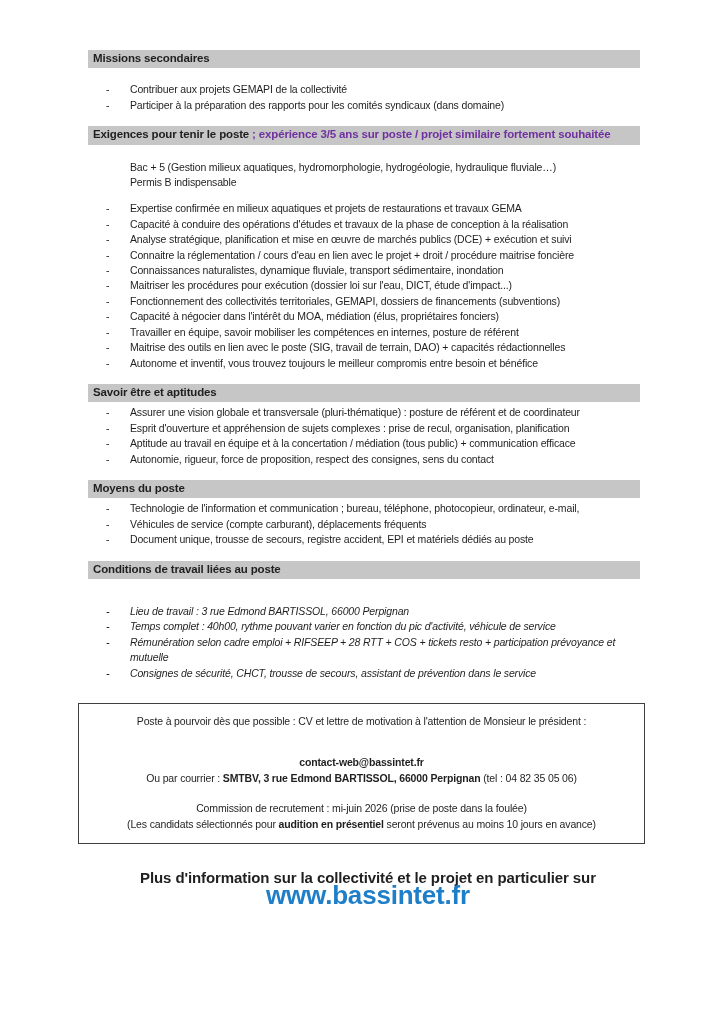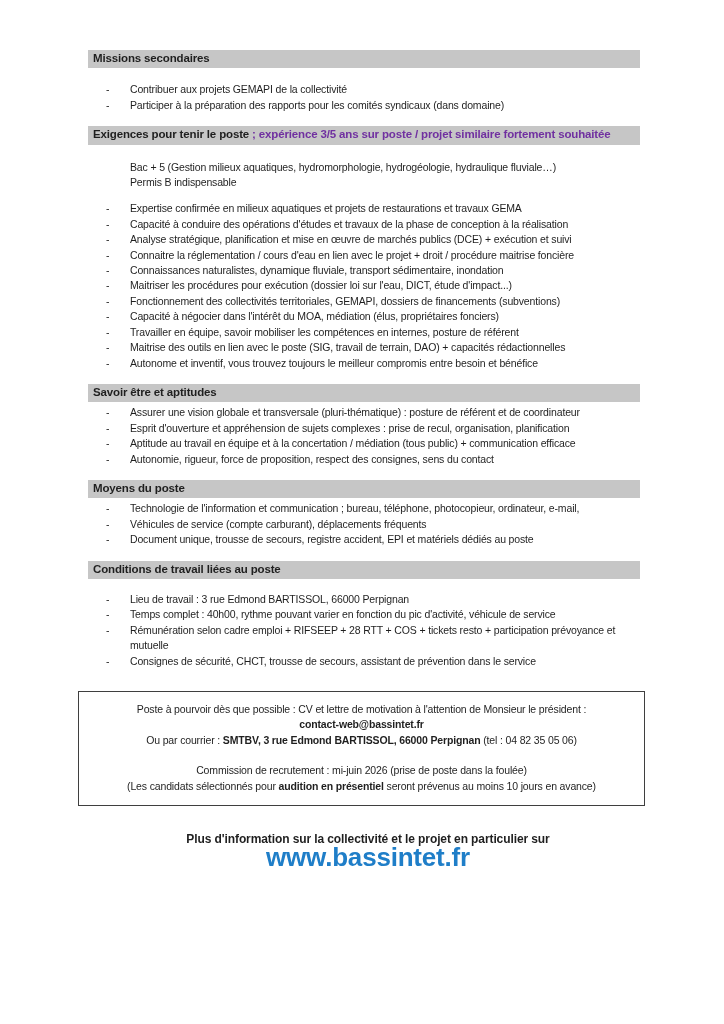--- a/index.html
+++ b/index.html
@@ -28,34 +28,34 @@
     position: relative;
     padding-left: 42px;
     margin: 0;
   }
   ul.bullets li::before {
     content: "-";
     position: absolute; left: 18px; top: 0;
   }
   
   .section:nth-of-type(1) ul.bullets { margin-top: 14px; }
-  .section:nth-of-type(5) ul.bullets { margin-top: 13px; }
+  .section:nth-of-type(5) ul.bullets { margin-top: 25px; font-style: italic; }
   .section:nth-of-type(2) ul.bullets { margin-top: 11px; }
 
   .contact-box {
     margin: 22px 3px 0 -10px;
     border: 1.5px solid #3f3f3f;
     text-align: center;
     padding: 10px 14px 11px 14px;
   }
-  .contact-box .bold, .contact-box b { font-weight: bold; }
+  .contact-box .bold, .contact-box b { font-weight: bold; margin-top: 26px; }
   .box-spacer { height: 15px; }
 
   .footer { text-align: center; margin-top: 26px; }
-  .footer-info { font-weight: bold; font-size: 12px; letter-spacing: -0.1px; }
+  .footer-info { font-weight: bold; font-size: 15px; letter-spacing: -0.1px; }
   .footer-url {
     display: inline-block;
     margin-top: 3px;
     color: #1f7ec8;
     font-weight: bold;
     font-size: 26px;
     letter-spacing: -0.2px;
     text-decoration: none;
     cursor: pointer;
   }

